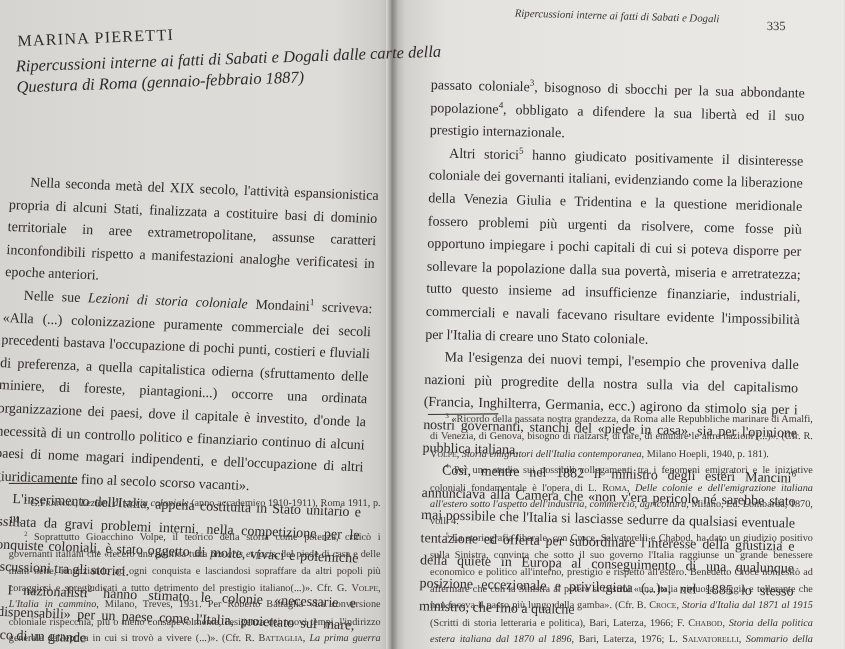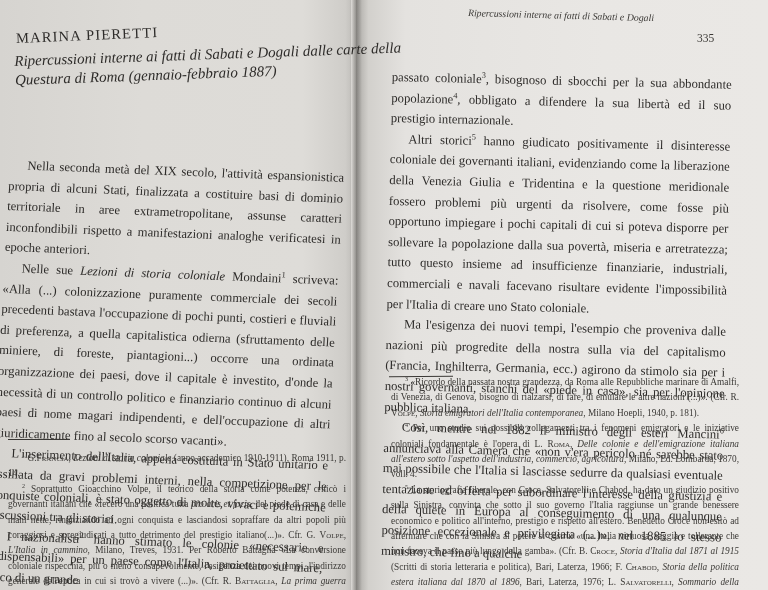--- a/index.html
+++ b/index.html
@@ -46,21 +46,21 @@
     position:absolute; font-size:9.3px; line-height:15.4px; text-align:justify; color:#3a3835;
   }
   .notes-left { left:8px; top:451px; width:338px; }
   .notes-right { left:391px; top:375px; width:348px; }
   .notes p { margin:0; text-indent:14px; }
   sup { font-size:65%; vertical-align:super; line-height:0; }
   .running-head {
     position:absolute; left:468px; top:7px; font-style:italic; font-size:9.8px; color:#3a3835;
     transform:rotate(1.6deg); transform-origin:left;
   }
-  .page-number { position:absolute; left:697px; top:32px; font-size:11.5px; color:#3a3835; }
+  .page-number { position:absolute; left:697px; top:18px; font-size:11.5px; color:#3a3835; }
   .sc { font-variant:small-caps; }
   i { font-style:italic; }
   .edge {
     position:absolute; left:351px; top:0; width:5px; height:590px;
     background:linear-gradient(90deg,#eae8e4,#c6c4c0);
   }
 </style>
 </head>
 <body>
 

